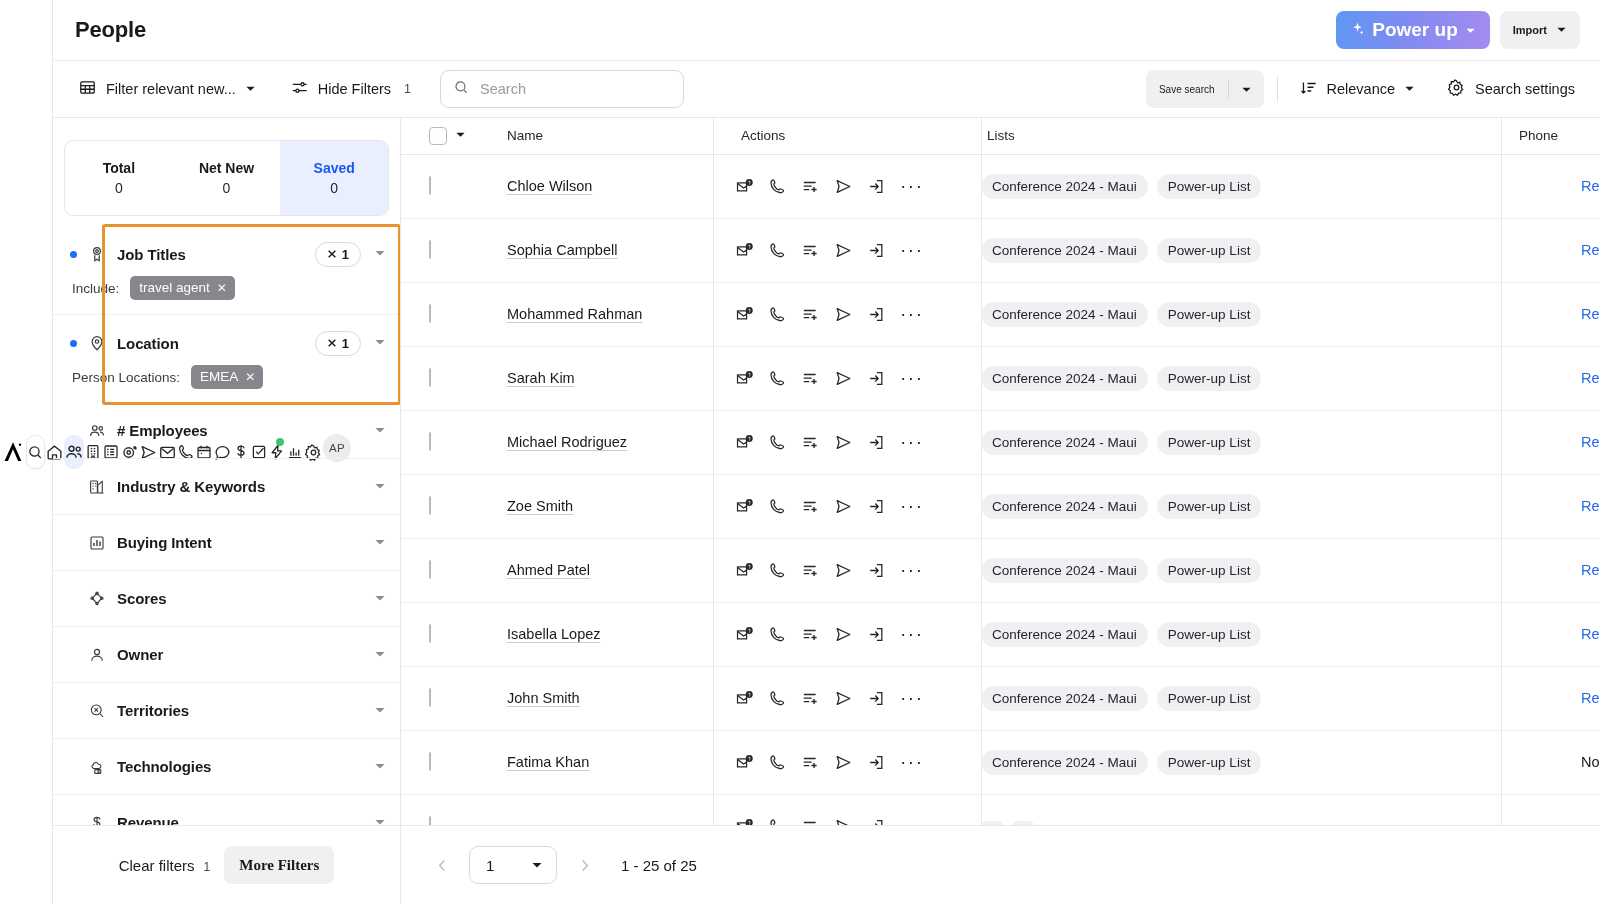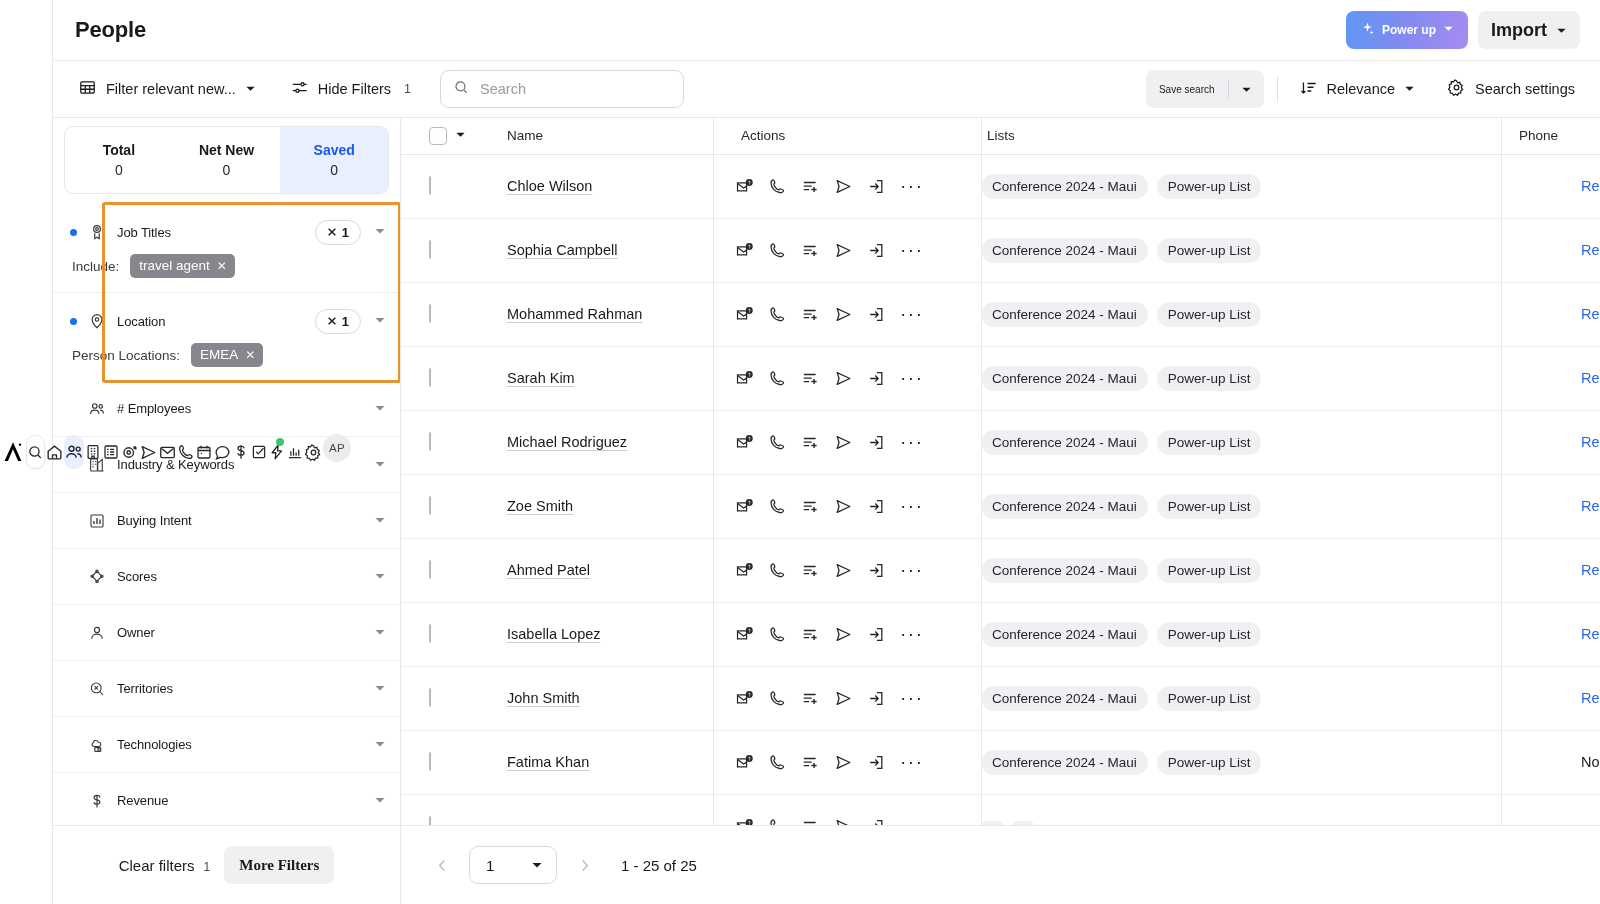--- a/index.html
+++ b/index.html
@@ -46,27 +46,27 @@
   .topbar {
     height: 61px; flex: 0 0 61px;
     border-bottom: 1px solid #e8e8ea;
     display: flex; align-items: center; padding: 0 20px 0 22px;
   }
   .page-title { font-size: 22px; font-weight: 700; letter-spacing: -.2px; }
   .topbar-right { margin-left: auto; display: flex; align-items: center; gap: 10px; }
   .btn-powerup {
     height: 38px; padding: 0 14px; border-radius: 8px; border: none;
     background: linear-gradient(100deg, #5f97f6 0%, #7f8bf0 45%, #a78bf0 100%);
-    color: #fff; font-size: 12px; font-weight: 600;
+    color: #fff; font-size: 19px; font-weight: 600;
     display: flex; align-items: center; gap: 7px; cursor: pointer;
     font-family: inherit;
   }
   .btn-import {
     height: 38px; padding: 0 13px; border-radius: 8px; border: none;
-    background: #f0f0f2; color: #1a1a1a; font-size: 18px; font-weight: 600;
+    background: #f0f0f2; color: #1a1a1a; font-size: 11px; font-weight: 600;
     display: flex; align-items: center; gap: 9px; cursor: pointer;
     font-family: inherit;
   }
 
   .toolbar {
     height: 57px; flex: 0 0 57px;
     border-bottom: 1px solid #e8e8ea;
     display: flex; align-items: center; padding: 0 16px 0 16px; gap: 6px;
   }
   .tb-item {
@@ -95,22 +95,22 @@
   .body { flex: 1 1 auto; display: flex; min-height: 0; }
 
   
   .filters {
     width: 348px; flex: 0 0 348px;
     border-right: 1px solid #e8e8ea;
     display: flex; flex-direction: column; min-height: 0; background: #fff;
   }
   .filters-scroll { flex: 1 1 auto; overflow: hidden; position: relative; }
   .counts {
-    margin: 8px 11px 0 11px; border: 1px solid #e5e6e8; border-radius: 9px;
-    display: flex; overflow: hidden; height: 68px;
+    margin: 22px 11px 0 11px; border: 1px solid #e5e6e8; border-radius: 9px;
+    display: flex; overflow: hidden; height: 76px;
   }
   .count-cell {
     flex: 1 1 0; display: flex; flex-direction: column;
     align-items: center; justify-content: center; gap: 4px; cursor: pointer;
   }
   .count-cell .lab { font-size: 14px; font-weight: 600; }
   .count-cell .val { font-size: 14px; color: #26272b; }
   .count-cell.active { background: #e9efff; }
   .count-cell.active .lab { color: #1a56f0; }
 
@@ -121,21 +121,21 @@
   }
   .frow {
     display: flex; align-items: center; gap: 10px;
     padding: 0 14px 0 19px; height: 56px;
     border-bottom: 1px solid #efeff1; cursor: pointer;
   }
   .frow.noborder { border-bottom: none; }
   .fdot { width: 7px; height: 7px; border-radius: 50%; background: #1a6ff0; flex: 0 0 7px; margin-left: -2px; }
   .fdot.blank { background: transparent; }
   .ficon { width: 20px; display: flex; align-items: center; justify-content: center; color: #3a3b40; flex: 0 0 20px; }
-  .flabel { font-size: 13px; font-weight: 400; letter-spacing: -.1px; }
+  .flabel { font-size: 15px; font-weight: 700; letter-spacing: -.1px; }
   .fright { margin-left: auto; display: flex; align-items: center; gap: 13px; }
   .clear-pill {
     border: 1px solid #d8d9dd; border-radius: 14px; height: 25px;
     display: flex; align-items: center; gap: 5px; padding: 0 11px;
     font-size: 13px; font-weight: 600; cursor: pointer;
   }
   .fvalrow {
     display: flex; align-items: center; gap: 11px;
     padding: 0 14px 14px 19px; margin-top: -6px;
   }

